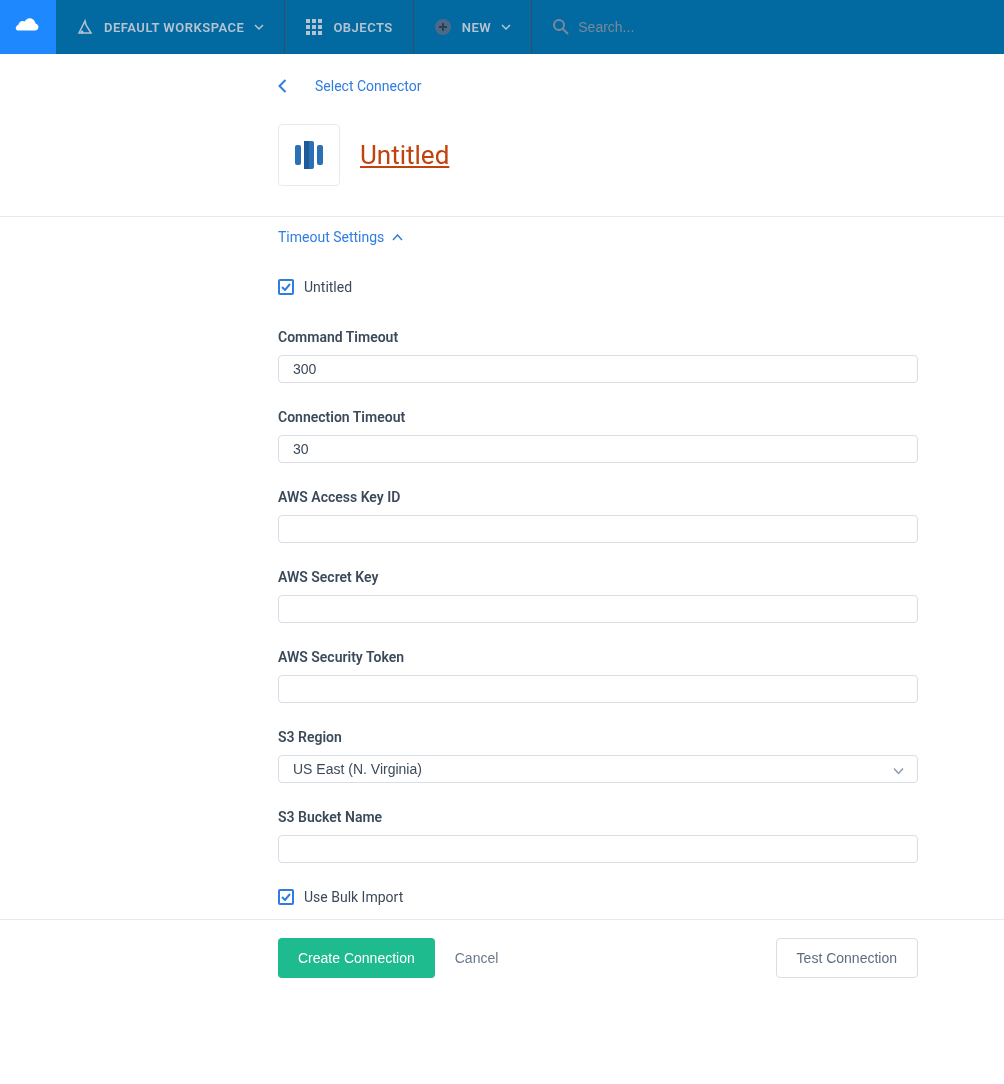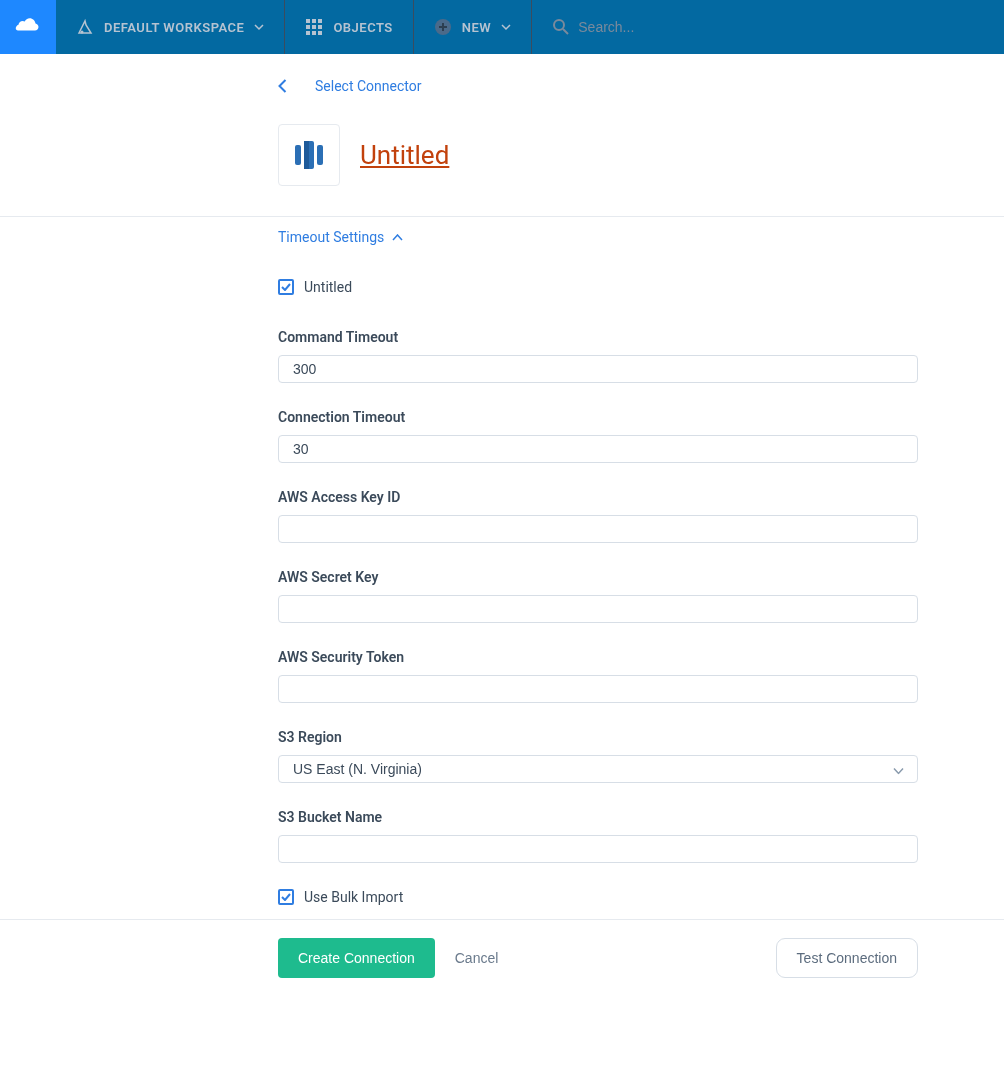--- a/index.html
+++ b/index.html
@@ -190,21 +190,21 @@
   .btn-link {
     background: transparent;
     border: none;
     color: #6a7a8c;
     font-size: 14px;
     cursor: pointer;
   }
   .btn-outline {
     background: #fff;
     border: 1px solid #d7dee6;
-    border-radius: 9px;
+    border-radius: 4px;
     height: 40px;
     padding: 0 20px;
     font-size: 14px;
     color: #5c6c7e;
     cursor: pointer;
     margin-left: auto;
   }
 </style>
 </head>
 <body>

